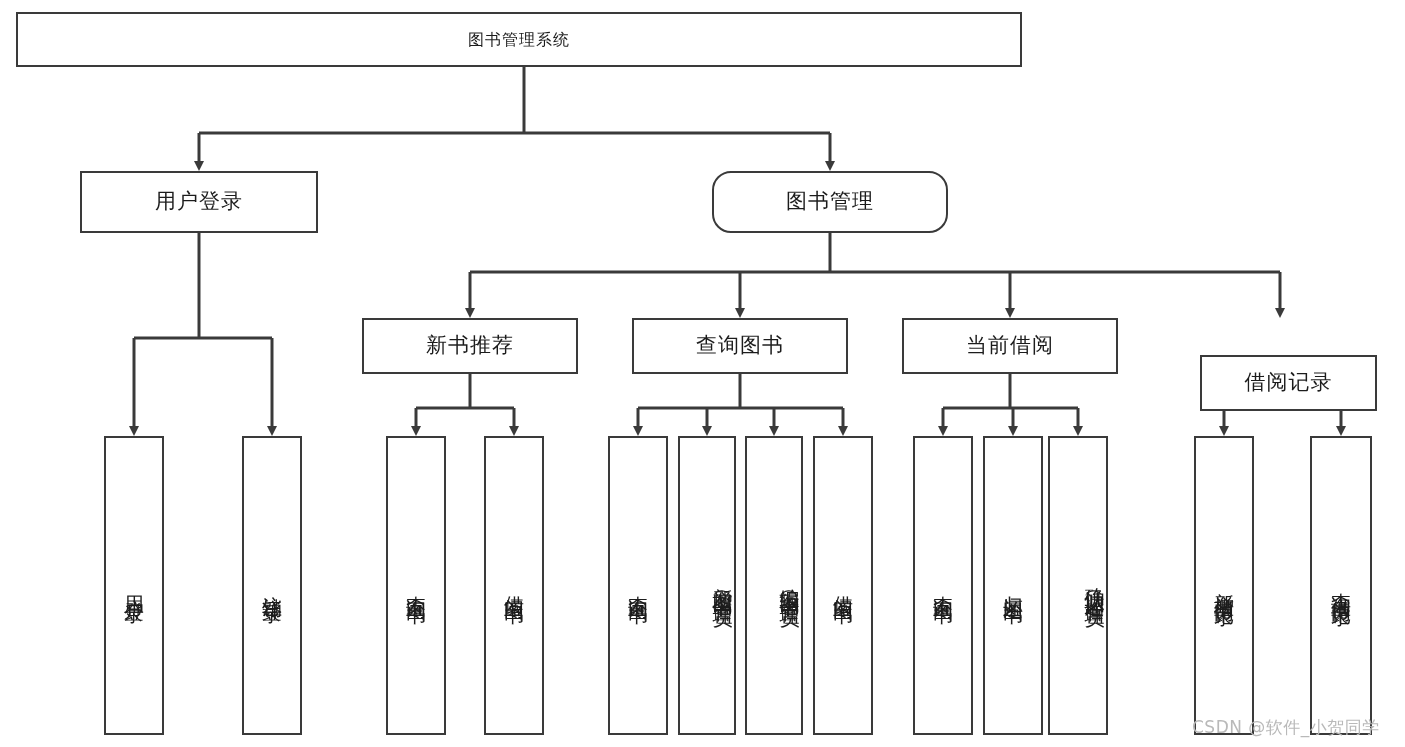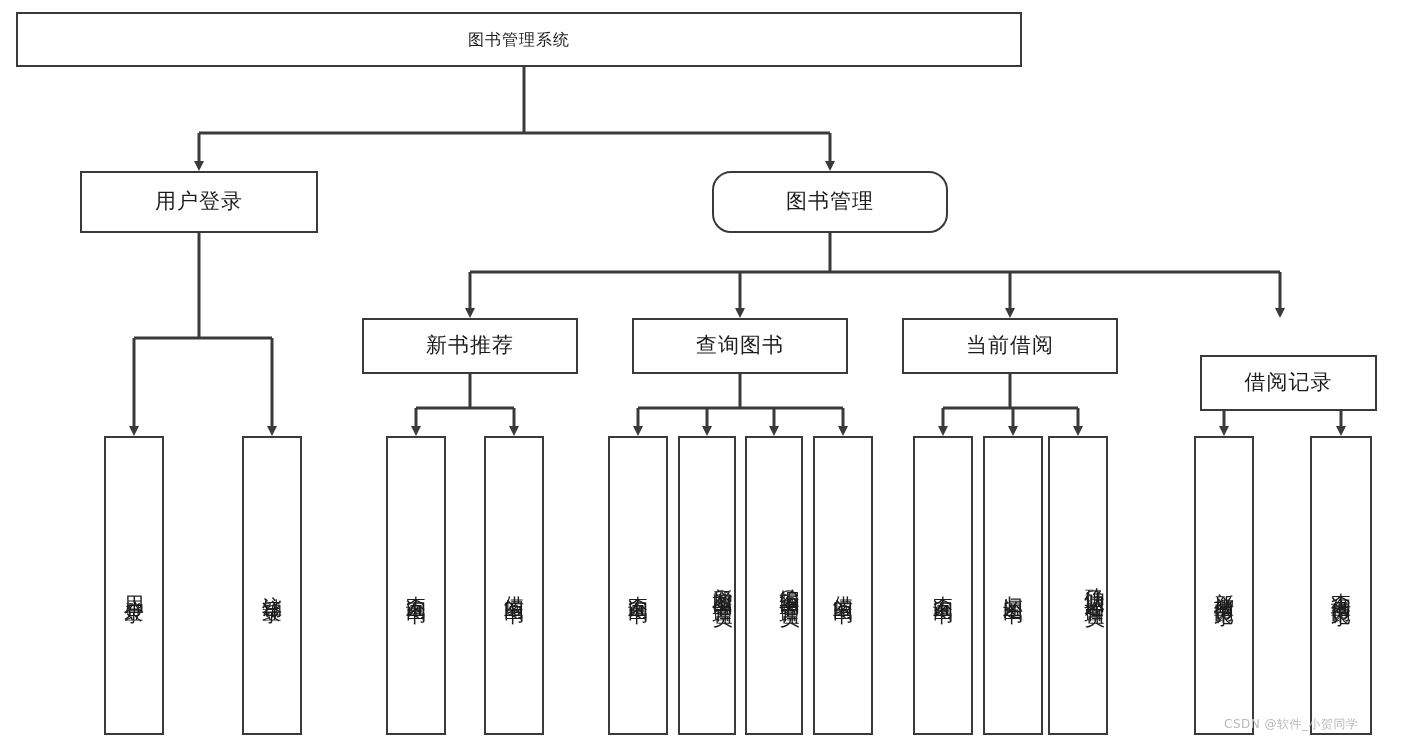--- a/index.html
+++ b/index.html
@@ -48,25 +48,24 @@
     line-height: 1.15;
     padding: 6px 0;
     white-space: nowrap;
   }
   .node.root {
     font-size: 16px;
   }
   .watermark {
     position: absolute;
     color: #b9b9b9;
-    font-size: 12px;
+    font-size: 17px;
     letter-spacing: 0.5px;
     z-index: 3;
     white-space: nowrap;
-    margin-left: 32px;
   }
 </style>
 </head>
 <body>
 
 <div id="canvas">
 
   <svg id="edges" viewBox="0 0 1405 747" xmlns="http://www.w3.org/2000/svg">
     <defs>
       <marker id="arrow" markerWidth="12" markerHeight="12" refX="1" refY="5" orient="auto" markerUnits="userSpaceOnUse">

